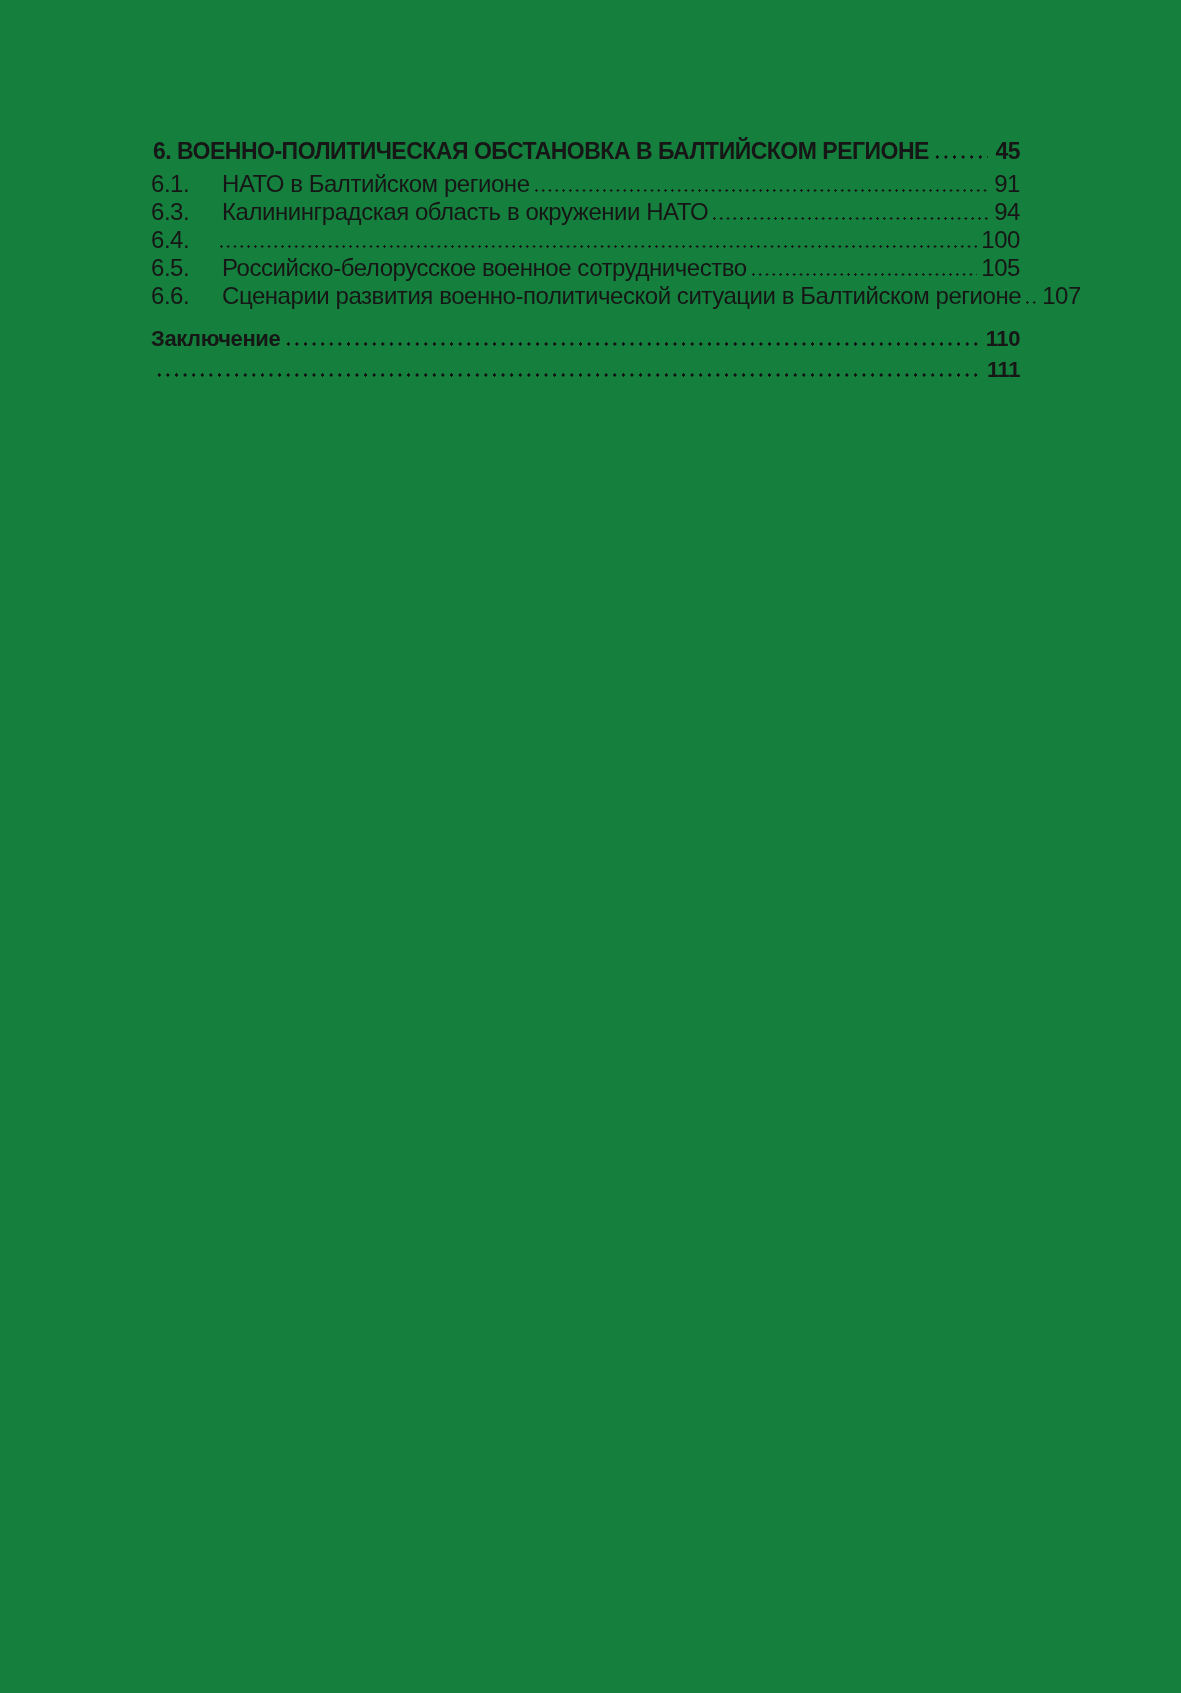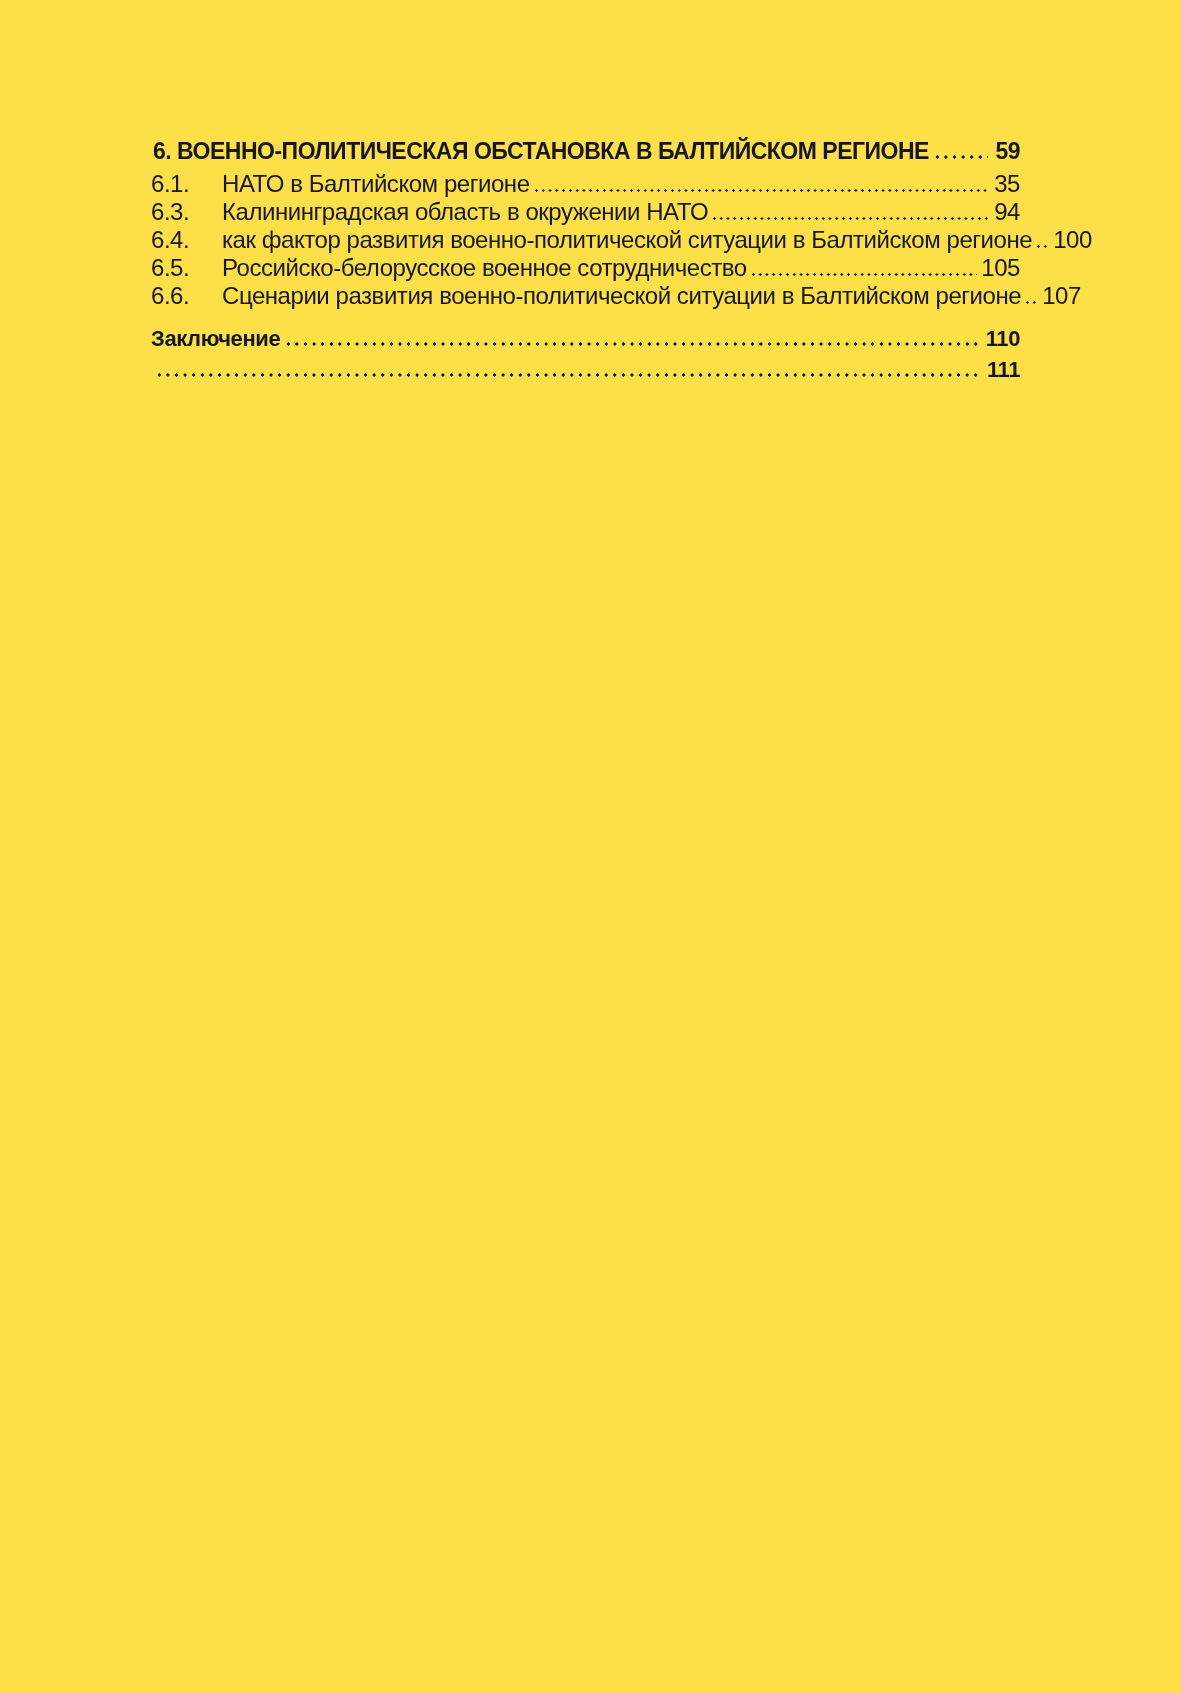--- a/index.html
+++ b/index.html
@@ -4,21 +4,21 @@
 <style>
   html, body {
     margin: 0;
     padding: 0;
     background: #ffffff;
   }
   .page {
     position: relative;
     width: 1181px;
     height: 1693px;
-    background: #fde047;
+    background: #15803d;
     overflow: hidden;
     font-family: "Liberation Sans", "DejaVu Sans", sans-serif;
     color: #161616;
   }
   .toc {
     position: absolute;
     left: 151px;
     top: 137px;
     width: 869px;
   }
@@ -91,53 +91,52 @@
 </style>
 </head>
 <body>
 
 <div class="page">
   <div class="toc">
 
     <div class="row heading-row">
       <span>6. ВОЕННО-ПОЛИТИЧЕСКАЯ ОБСТАНОВКА В БАЛТИЙСКОМ РЕГИОНЕ</span>
       <span class="leader leader-bold"></span>
-      <span class="page-num">59</span>
+      <span class="page-num">45</span>
     </div>
 
     <div class="items">
 
       <div class="item">
         <span class="item-num">6.1.</span>
         <div class="item-body">
           <div class="row">
             <span class="entry-title">НАТО в Балтийском регионе</span>
             <span class="leader"></span>
-            <span class="page-num">35</span>
+            <span class="page-num">91</span>
           </div>
         </div>
       </div>
 
 
       <div class="item">
         <span class="item-num">6.3.</span>
         <div class="item-body">
           <div class="row">
             <span class="entry-title">Калининградская область в окружении НАТО</span>
             <span class="leader"></span>
             <span class="page-num">94</span>
           </div>
         </div>
       </div>
 
       <div class="item">
         <span class="item-num">6.4.</span>
         <div class="item-body">
           <div class="row">
-            <span class="entry-title">как фактор развития военно-политической ситуации в Балтийском регионе</span>
             <span class="leader"></span>
             <span class="page-num">100</span>
           </div>
         </div>
       </div>
 
       <div class="item">
         <span class="item-num">6.5.</span>
         <div class="item-body">
           <div class="row">

